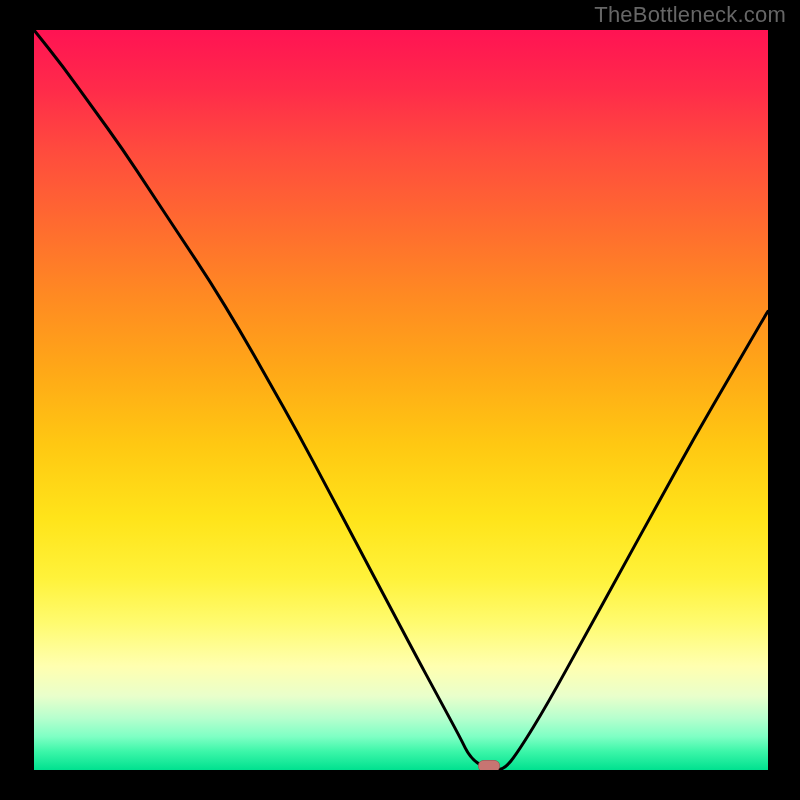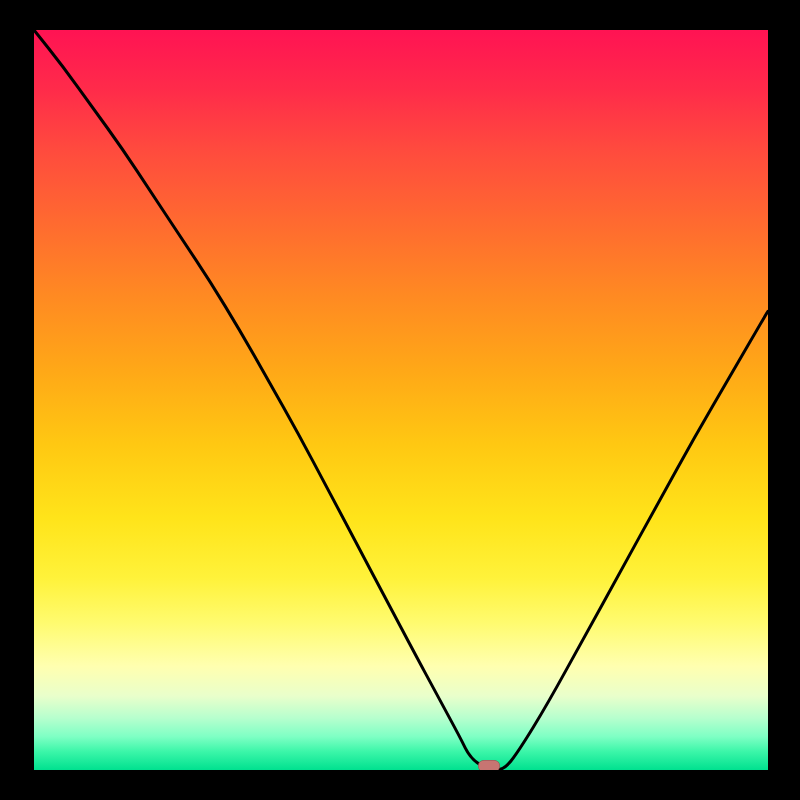--- a/index.html
+++ b/index.html
@@ -23,20 +23,21 @@
       #b6ffce 93%,
       #7effc4 95.5%,
       #3cf6a9 97.5%,
       #00e18f 100%)}
   svg.curve{position:absolute;inset:0}
   .marker{position:absolute;width:22px;height:12px;border-radius:6px;background:#c77572;box-shadow:0 0 0 .5px rgba(0,0,0,.3) inset;transform:translate(-50%,-50%)}
 </style>
 </head>
 <body>
 <div class="wrap">
+  <div class="watermark">TheBottleneck.com</div>
   <div class="plot">
     <div class="gradient"></div>
     <svg class="curve" viewBox="0 0 734 740" preserveAspectRatio="none">
         <path d="M 0.0 0.0 Q 0.0 0.0 14.7 18.5 Q 29.4 37.0 44.0 57.3 Q 58.7 77.7 73.4 98.0 Q 88.1 118.4 102.8 140.6 Q 117.4 162.8 132.1 185.0 Q 146.8 207.2 161.5 229.4 Q 176.2 251.6 190.8 275.6 Q 205.5 299.7 220.2 325.6 Q 234.9 351.5 249.6 377.4 Q 264.2 403.3 278.9 431.1 Q 293.6 458.8 308.3 486.5 Q 323.0 514.3 337.6 542.0 Q 352.3 569.8 367.0 597.5 Q 381.7 625.3 392.7 645.6 Q 403.7 666.0 414.7 686.4 Q 425.7 706.7 431.2 717.8 Q 436.7 728.9 445.9 734.5 Q 455.1 740.0 462.4 740.0 Q 469.8 740.0 477.1 730.8 Q 484.4 721.5 499.1 697.5 Q 513.8 673.4 532.1 640.1 Q 550.5 606.8 568.9 573.5 Q 587.2 540.2 605.5 506.9 Q 623.9 473.6 642.3 440.3 Q 660.6 407.0 679.0 375.5 Q 697.3 344.1 715.6 312.6 T 734.0 281.2" fill="none" stroke="#000000" stroke-width="3" stroke-linejoin="round" stroke-linecap="round"></path>
       </svg>
     <div class="marker" style="left: 455.08px; top: 736.3px; background: rgb(199, 117, 114);"></div>
   </div>
 </div>
 
 </body></html>

